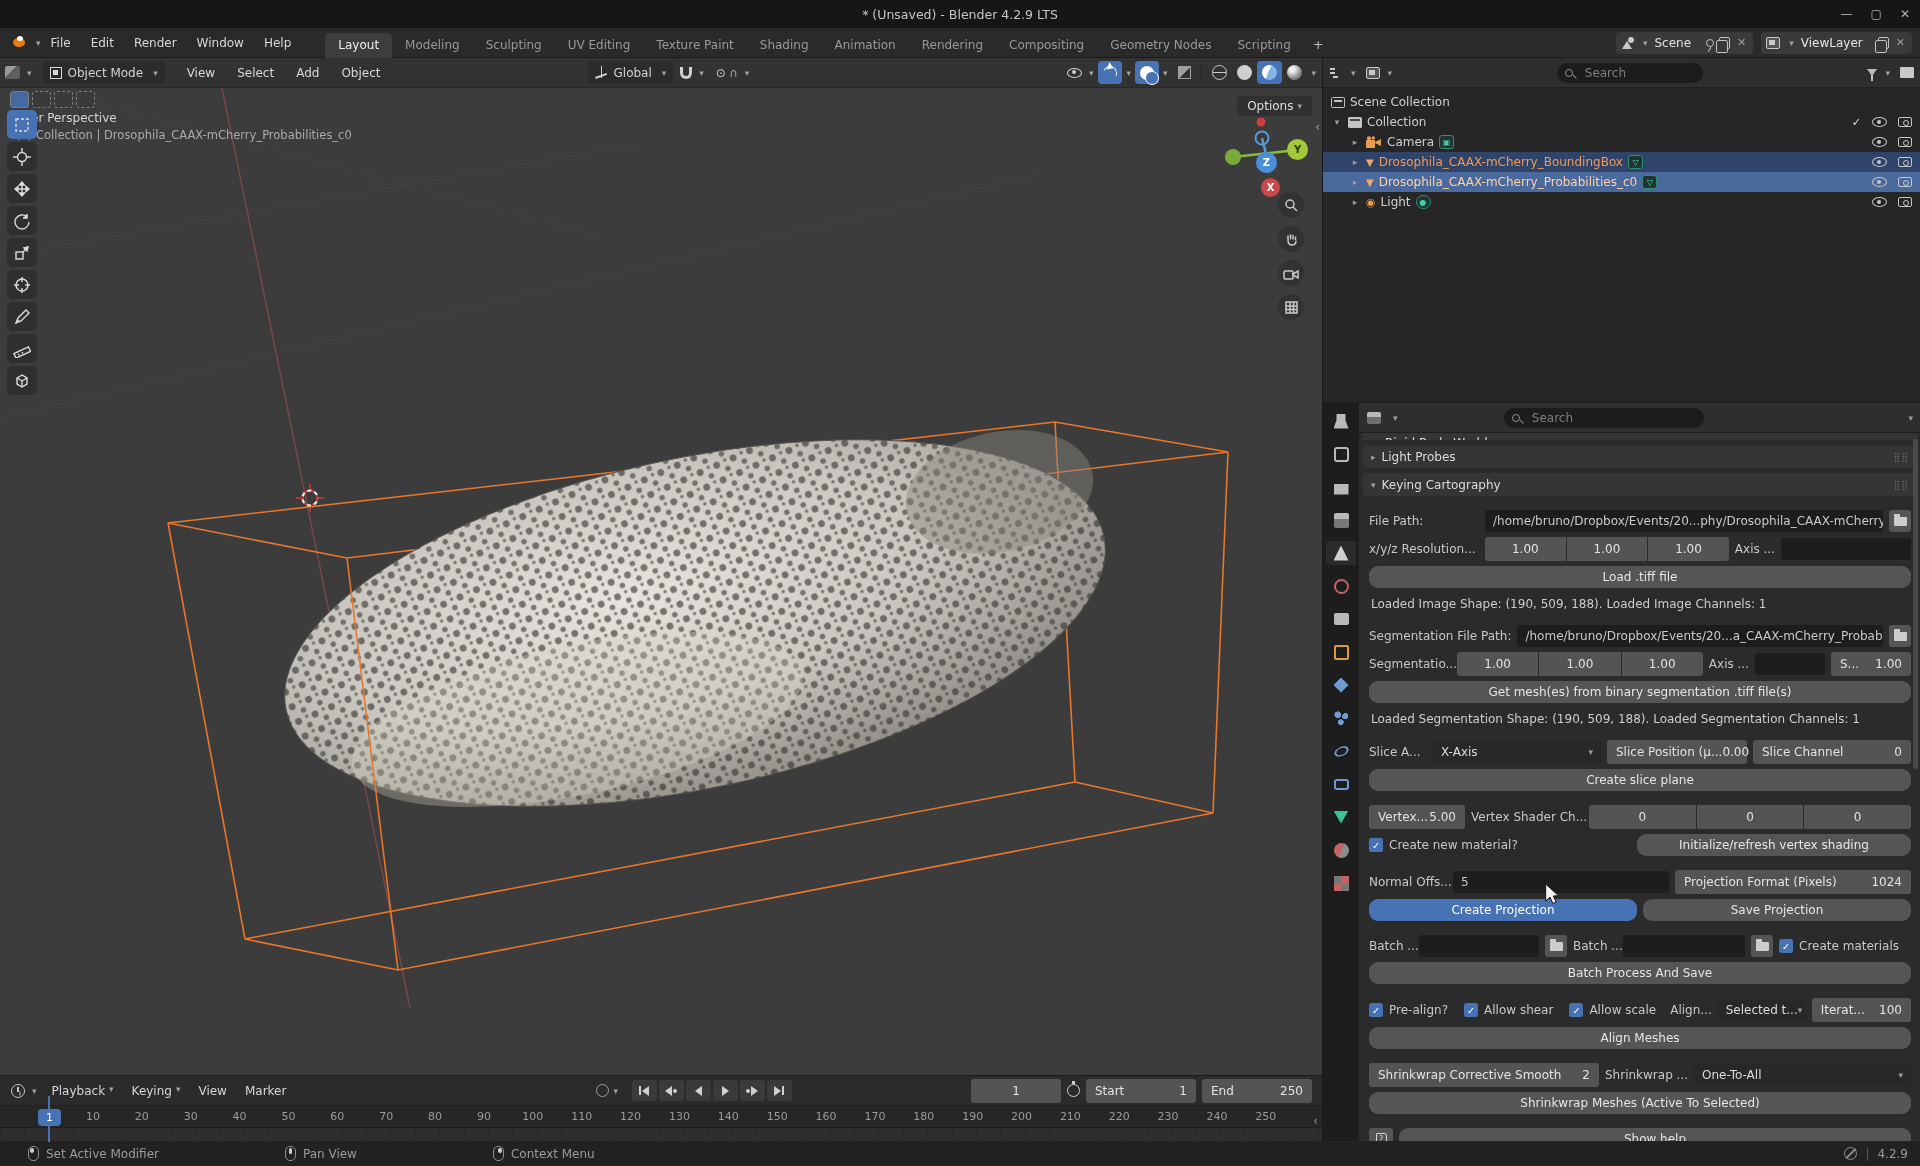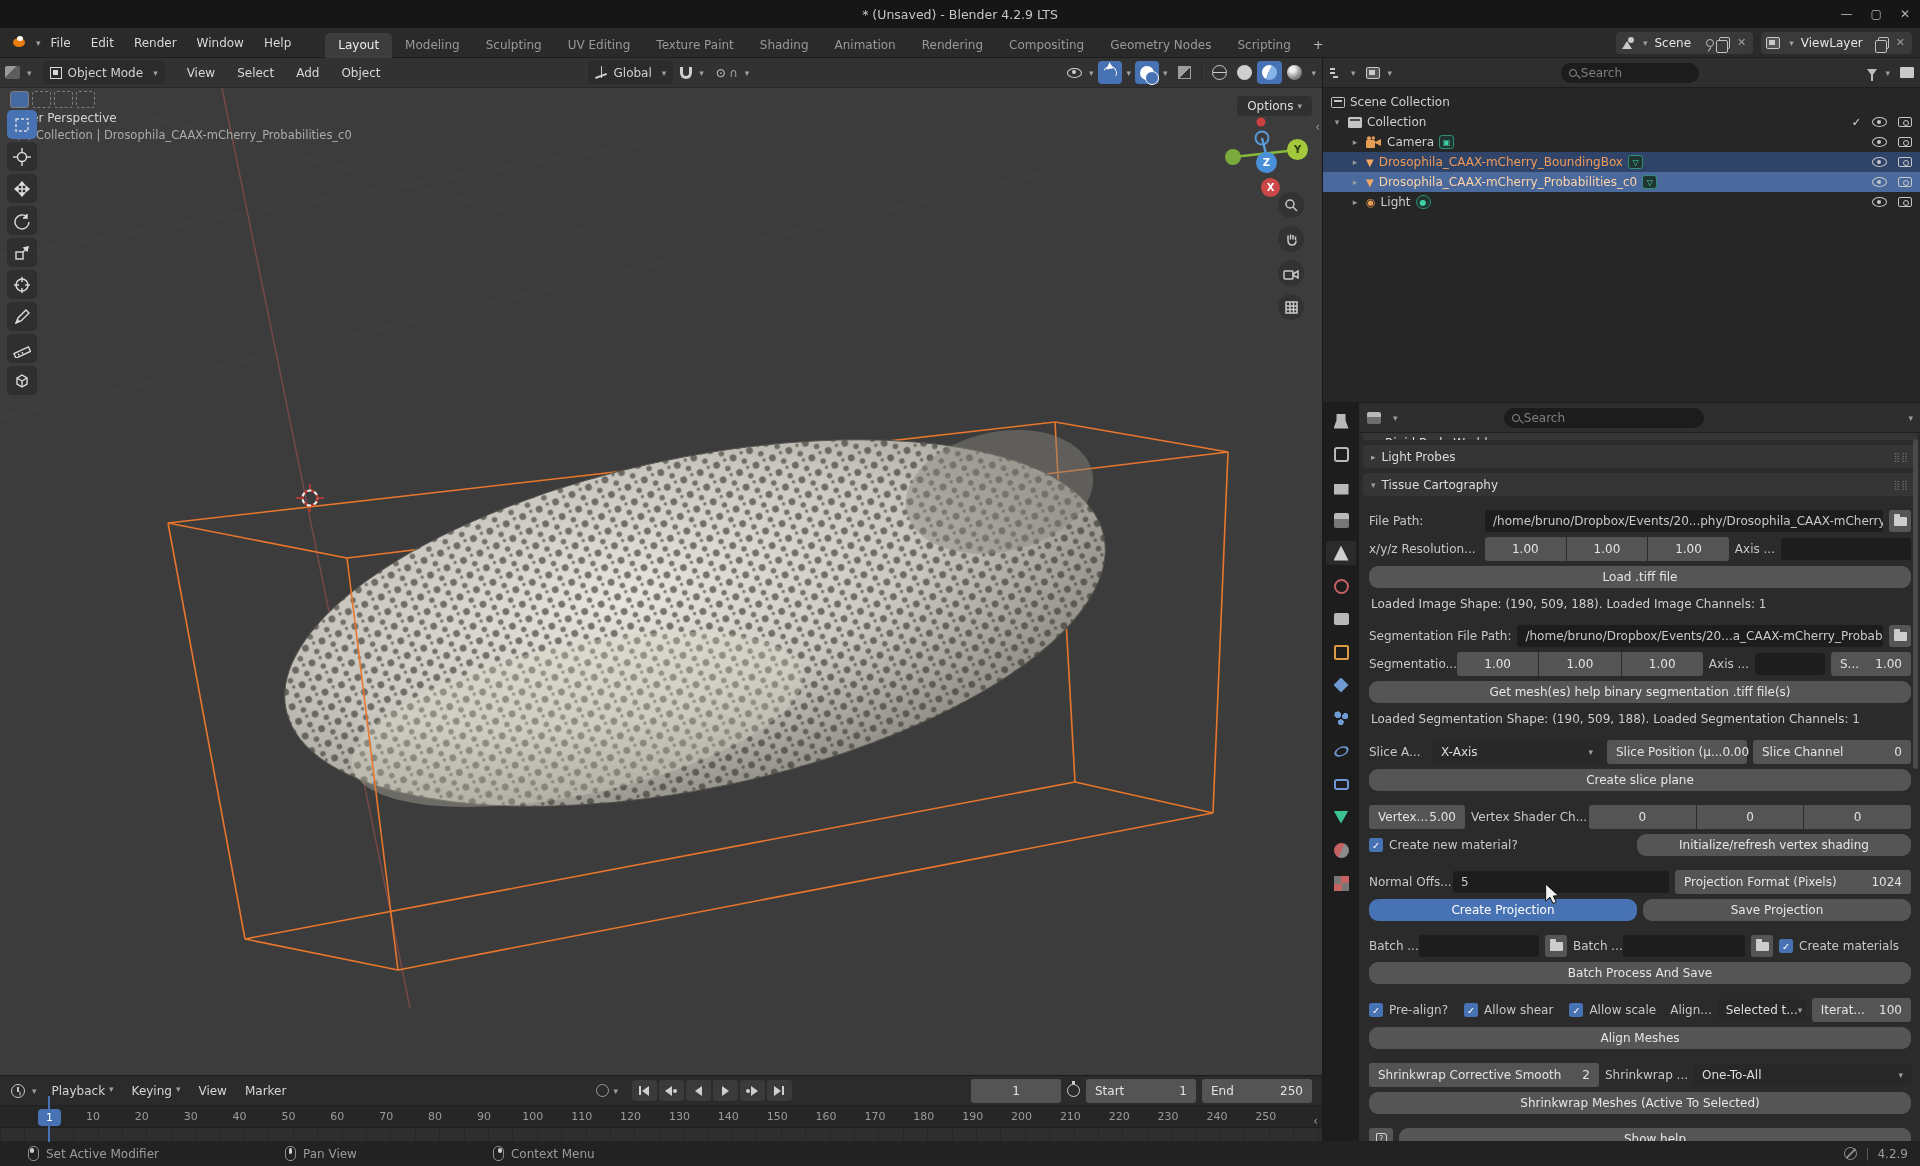--- a/index.html
+++ b/index.html
@@ -79,21 +79,21 @@
   #optionsbtn{position:absolute;right:10px;top:8px;background:#28282899;border-radius:4px;padding:3px 10px;color:#dedede;display:flex;align-items:center}
   #navgizmo{position:absolute;left:1215px;top:20px;width:100px;height:100px}
   .navball{position:absolute;border-radius:50%;display:flex;align-items:center;justify-content:center;font-size:10px;font-weight:bold}
   #navextras{position:absolute;left:1278px;top:104px;display:flex;flex-direction:column;gap:8px}
   .navbtn{width:26px;height:26px;border-radius:50%;background:#2d2d2db3;display:flex;align-items:center;justify-content:center}
   .navbtn svg{stroke:#c9c9c9;fill:none;stroke-width:1.5}
   #npanel-arrow{position:absolute;right:2px;top:32px;color:#9a9a9a;font-size:12px}
   
   #outliner{position:absolute;left:1322px;top:58px;width:598px;height:344px;background:#262626;border-left:1px solid #191919}
   #olhdr{height:30px;background:#2e2e2e;display:flex;align-items:center;padding:0 6px;gap:4px;border-bottom:1px solid #1e1e1e}
-  .srch{background:#1c1c1c;border-radius:11px;height:20px;display:flex;align-items:center;padding:0 8px;gap:4px;color:#8a8a8a}
+  .srch{background:#1c1c1c;border-radius:11px;height:20px;display:flex;align-items:center;padding:0 8px;gap:12px;color:#8a8a8a}
   .srch input{background:none;border:none;outline:none;color:#cfcfcf;font-family:inherit;font-size:12px;width:110px}
   .srch input::placeholder{color:#7f7f7f}
   .i-mag{width:8px;height:8px;border:1.4px solid #8f8f8f;border-radius:50%;position:relative;flex:none}
   .i-mag::after{content:"";position:absolute;left:6px;top:6px;width:5px;height:1.4px;background:#8f8f8f;transform:rotate(45deg)}
   .i-funnel{width:0;height:0;border-left:5px solid transparent;border-right:5px solid transparent;border-top:7px solid #bdbdbd;position:relative}
   .i-funnel::after{content:"";position:absolute;left:-1px;top:-2px;width:2px;height:7px;background:#bdbdbd}
   .i-tree{width:14px;height:12px;position:relative}
   .i-tree::before{content:"";position:absolute;left:1px;top:1px;width:5px;height:2px;background:#c9c9c9;box-shadow:0 4px 0 #c9c9c9,3px 8px 0 #c9c9c9}
   .i-collplus{width:14px;height:11px;background:#c9c9c9;border-radius:1px;position:relative}
   .orow{height:20px;display:flex;align-items:center;gap:5px;padding-left:8px;position:relative}
@@ -640,21 +640,21 @@
     </div>
 
     <div class="panelhdr">
       <span class="car" style="margin:0">▸</span>
       <span>Light Probes</span>
       <span class="dots">⣿⣿</span>
     </div>
 
     <div class="panelhdr">
       <span class="car" style="margin:0">▾</span>
-      <span>Tissue Cartography</span>
+      <span>Keying Cartography</span>
       <span class="dots">⣿⣿</span>
     </div>
 
     <div class="prow mt14">
       <span class="plbl w110">File Path:</span>
       <div class="df grow">
           <span>/home/bruno/Dropbox/Events/20...phy/Drosophila_CAAX-mCherry.tif</span>
         </div>
       <div class="fbtn">
           <span class="i-folder"></span>
@@ -705,21 +705,21 @@
           </div>
       </div>
       <span class="plbl">Axis ...</span>
       <div class="df w70"></div>
       <div class="nf w80">
         <span>S...</span>
         <span class="vl">1.00</span>
       </div>
     </div>
     <div class="prow">
-      <div class="btn grow">Get mesh(es) help binary segmentation .tiff file(s)</div>
+      <div class="btn grow">Get mesh(es) from binary segmentation .tiff file(s)</div>
     </div>
     <div class="ptext">Loaded Segmentation Shape: (190, 509, 188). Loaded Segmentation Channels: 1</div>
 
     <div class="prow mt14">
       <span class="plbl w58">Slice A...</span>
       <div class="dd w168">
         <span>X-Axis</span>
         <span class="car">▾</span>
       </div>
       <div class="nf w140">

